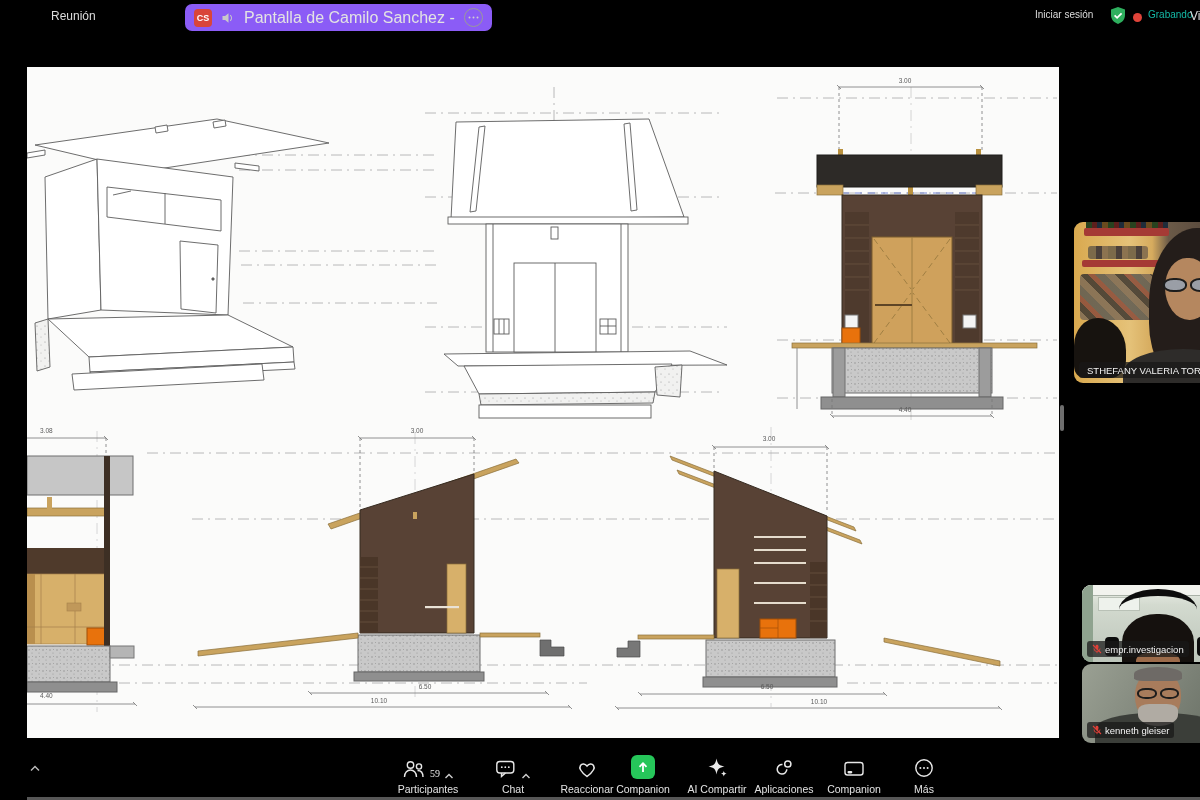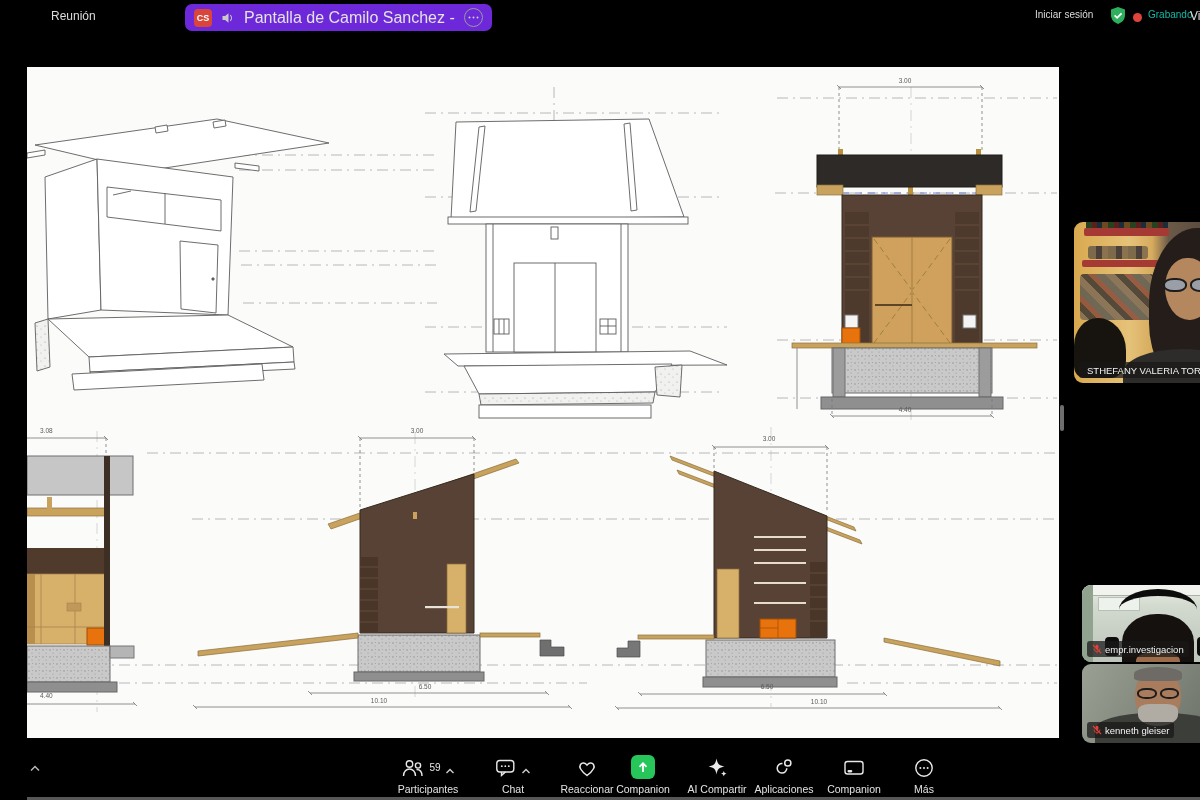--- a/index.html
+++ b/index.html
@@ -1,21 +1,21 @@
 <!DOCTYPE html>
 <html><head>
 <meta charset="utf-8">
 <style>
   html,body{margin:0;padding:0;background:#000;}
   .stage{position:relative;width:1200px;height:800px;background:#000;overflow:hidden;
          font-family:"Liberation Sans",sans-serif;margin-left:27px;-webkit-font-smoothing:antialiased;}
   .abs{position:absolute;}
   
   .win-label{left:24px;top:9px;color:#dcdcdc;font-size:12px;}
-  .share-tab{left:158px;top:4px;height:27px;background:#6d28d9;border-radius:7px;
+  .share-tab{left:158px;top:4px;height:27px;background:#8b5cf6;border-radius:7px;
              display:flex;align-items:center;gap:9px;padding:0 9px;}
   .cs-badge{width:18px;height:18px;background:#d9453a;border-radius:4px;color:#fff;
             font-size:9px;font-weight:bold;display:flex;align-items:center;justify-content:center;}
   .tab-title{color:#e3e3e3;font-size:16px;white-space:nowrap;}
   .tab-more{width:17px;height:17px;border:1px solid #9a9a9a;border-radius:50%;
             display:flex;align-items:center;justify-content:center;}
   .signin{left:1008px;top:9px;color:#dcdcdc;font-size:10px;}
   .rec-dot{left:1106px;top:13px;width:9px;height:9px;border-radius:50%;background:#e0443a;}
   .rec-label{left:1121px;top:9px;color:#14b8a6;font-size:10px;}
   .view-label{left:1163px;top:9px;color:#dcdcdc;font-size:12px;}
@@ -30,21 +30,21 @@
   .name-pill{position:absolute;left:5px;bottom:5px;max-width:200px;height:16px;
              background:rgba(24,24,24,.74);border-radius:3px;display:flex;align-items:center;
              gap:3px;padding:0 5px;color:#f2f2f2;font-size:9.5px;white-space:nowrap;overflow:hidden;}
   .scroll-seg{left:1033px;top:405px;width:4px;height:26px;background:#6e6e6e;border-radius:2px;}
   .edge-mic{width:14px;height:14px;background:rgba(50,50,50,.85);border-radius:2px;
             display:flex;align-items:center;justify-content:center;}
   
   .ti{position:absolute;top:757px;display:flex;flex-direction:column;align-items:center;
       gap:4px;color:#e3e3e3;}
   .ti .lbl{font-size:10.5px;color:#e3e3e3;white-space:nowrap;}
-  .ico-row{display:flex;align-items:center;gap:4px;height:22px;}
+  .ico-row{display:flex;align-items:flex-end;gap:4px;height:22px;font-family:Liberation Serif, serif;}
   .count{font-size:10px;color:#e8e8e8;margin-top:-1px;}
   .share-ico{width:24px;height:24px;background:#26c65a;border-radius:6px;display:flex;
              align-items:center;justify-content:center;margin-top:-2px;}
   .bottom-edge{left:0;top:797px;width:1200px;height:3px;background:#9e9e9e;opacity:.55;}
   .corner-chev{left:2px;top:764px;}
 </style>
 </head>
 <body>
 
 <div class="stage">

